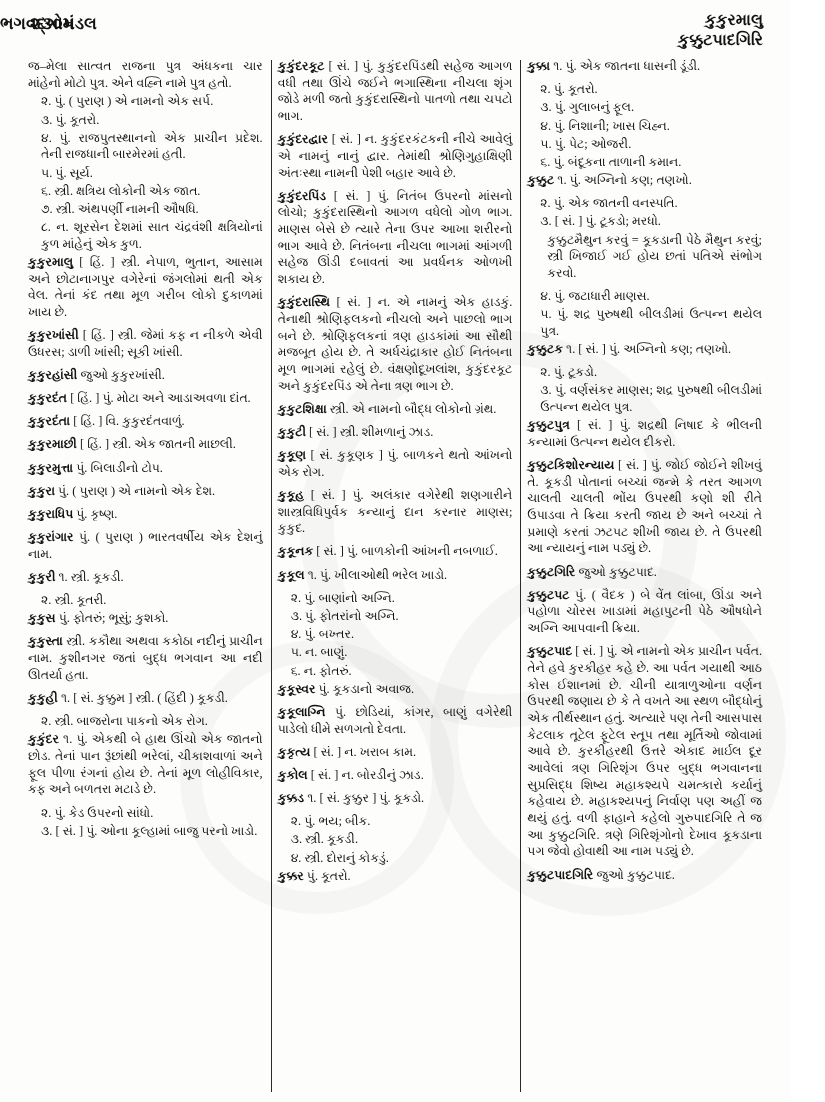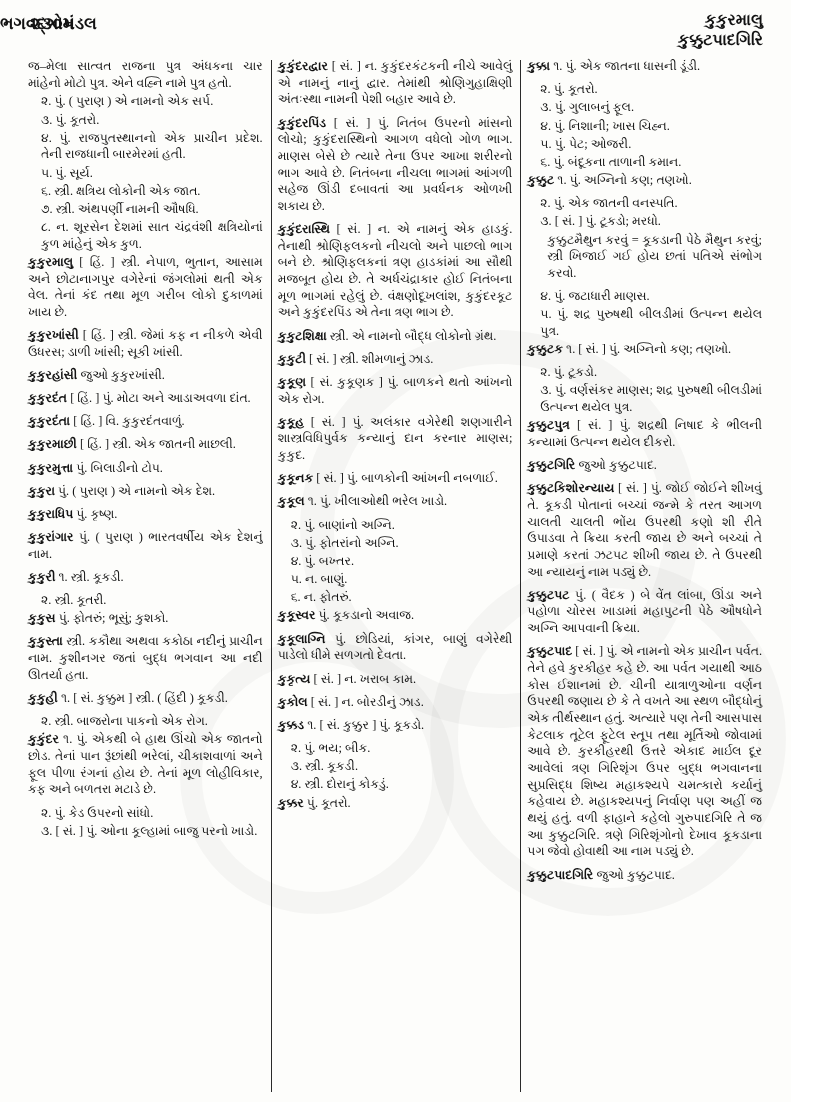--- a/index.html
+++ b/index.html
@@ -161,20 +161,21 @@
         <p class="sense">૨. સ્ત્રી. કૂતરી.</p>
         <p class="entry"><span class="hw">કુકુસ</span><span> પું. ફોતરું; ભૂસું; કુશકો.</span></p>
         <p class="entry"><span class="hw">કુકુસ્તા</span><span> સ્ત્રી. કકૌથા અથવા કકોઠા નદીનું પ્રાચીન નામ. કુશીનગર જતાં બુદ્ધ ભગવાન આ નદી ઊતર્યા હતા.</span></p>
         <p class="entry"><span class="hw">કુકુહી</span><span> ૧. [ સં. કુક્કુમ ] સ્ત્રી. ( હિંદી ) કૂકડી.</span></p>
         <p class="sense">૨. સ્ત્રી. બાજરોના પાકનો એક રોગ.</p>
         <p class="entry"><span class="hw">કુકુંદર</span><span> ૧. પું. એકથી બે હાથ ઊંચો એક જાતનો છોડ. તેનાં પાન રૂંછાંથી ભરેલાં, ચીકાશવાળાં અને ફૂલ પીળા રંગનાં હોય છે. તેનાં મૂળ લોહીવિકાર, કફ અને બળતરા મટાડે છે.</span></p>
         <p class="sense">૨. પું. કેડ ઉપરનો સાંધો.</p>
         <p class="sense">૩. [ સં. ] પું. ઓના કૂલ્હામાં બાજુ પરનો ખાડો.</p>
       </div>
     <div class="col rule-right" id="col-middle">
+        <p class="entry"><span class="hw">કુકુંદરકૂટ</span><span> [ સં. ] પું. કુકુંદરપિંડથી સહેજ આગળ વધી તથા ઊંચે જઈને ભગાસ્થિના નીચલા શૃંગ જોડે મળી જતો કુકુંદરાસ્થિનો પાતળો તથા ચપટો ભાગ.</span></p>
         <p class="entry"><span class="hw">કુકુંદરદ્વાર</span><span> [ સં. ] ન. કુકુંદરકંટકની નીચે આવેલું એ નામનું નાનું દ્વાર. તેમાંથી શ્રોણિગુહાક્ષિણી અંતઃસ્થા નામની પેશી બહાર આવે છે.</span></p>
         <p class="entry"><span class="hw">કુકુંદરપિંડ</span><span> [ સં. ] પું. નિતંબ ઉપરનો માંસનો લોચો; કુકુંદરાસ્થિનો આગળ વધેલો ગોળ ભાગ. માણસ બેસે છે ત્યારે તેના ઉપર આખા શરીરનો ભાગ આવે છે. નિતંબના નીચલા ભાગમાં આંગળી સહેજ ઊંડી દબાવતાં આ પ્રવર્ધનક ઓળખી શકાય છે.</span></p>
         <p class="entry"><span class="hw">કુકુંદરાસ્થિ</span><span> [ સં. ] ન. એ નામનું એક હાડકું. તેનાથી શ્રોણિફલકનો નીચલો અને પાછલો ભાગ બને છે. શ્રોણિફલકનાં ત્રણ હાડકાંમાં આ સૌથી મજબૂત હોય છે. તે અર્ધચંદ્રાકાર હોઈ નિતંબના મૂળ ભાગમાં રહેલું છે. વંક્ષણોદૂખલાંશ, કુકુંદરકૂટ અને કુકુંદરપિંડ એ તેના ત્રણ ભાગ છે.</span></p>
         <p class="entry"><span class="hw">કુકુટશિક્ષા</span><span> સ્ત્રી. એ નામનો બૌદ્ધ લોકોનો ગ્રંથ.</span></p>
         <p class="entry"><span class="hw">કુકુટી</span><span> [ સં. ] સ્ત્રી. શીમળાનું ઝાડ.</span></p>
         <p class="entry"><span class="hw">કુકૂણ</span><span> [ સં. કુકૂણક ] પું. બાળકને થતો આંખનો એક રોગ.</span></p>
         <p class="entry"><span class="hw">કુકૂહ</span><span> [ સં. ] પું. અલંકાર વગેરેથી શણગારીને શાસ્ત્રવિધિપુર્વક કન્યાનું દાન કરનાર માણસ; કુકુદ.</span></p>
         <p class="entry"><span class="hw">કુકૂનક</span><span> [ સં. ] પું. બાળકોની આંખની નબળાઈ.</span></p>
         <p class="entry"><span class="hw">કુકૂલ</span><span> ૧. પું. ખીલાઓથી ભરેલ ખાડો.</span></p>
         <p class="sense">૨. પું. બાણાંનો અગ્નિ.</p>
@@ -202,21 +203,21 @@
         <p class="entry"><span class="hw">કુક્કુટ</span><span> ૧. પું. અગ્નિનો કણ; તણખો.</span></p>
         <p class="sense">૨. પું. એક જાતની વનસ્પતિ.</p>
         <p class="sense">૩. [ સં. ] પું. ટૂકડો; મરધો.</p>
         <p class="subnote">કુક્કુટમૈથુન કરવું = કૂકડાની પેઠે મૈથુન કરવું; સ્ત્રી ખિજાઈ ગઈ હોય છતાં પતિએ સંભોગ કરવો.</p>
         <p class="sense">૪. પું. જટાધારી માણસ.</p>
         <p class="sense">૫. પું. શદ્ર પુરુષથી બીલડીમાં ઉત્પન્ન થયેલ પુત્ર.</p>
         <p class="entry"><span class="hw">કુક્કુટક</span><span> ૧. [ સં. ] પું. અગ્નિનો કણ; તણખો.</span></p>
         <p class="sense">૨. પું. ટૂકડો.</p>
         <p class="sense">૩. પું. વર્ણસંકર માણસ; શદ્ર પુરુષથી બીલડીમાં ઉત્પન્ન થયેલ પુત્ર.</p>
         <p class="entry"><span class="hw">કુક્કુટપુત્ર</span><span> [ સં. ] પું. શદ્રથી નિષાદ કે ભીલની કન્યામાં ઉત્પન્ન થયેલ દીકરો.</span></p>
+        <p class="entry"><span class="hw">કુક્કુટકિશોરન્યાય</span><span> [ સં. ] પું. જોઈ જોઈને શીખવું તે. કૂકડી પોતાનાં બચ્ચાં જન્મે કે તરત આગળ ચાલતી ચાલતી ભોંય ઉપરથી કણો શી રીતે ઉપાડવા તે ક્રિયા કરતી જાય છે અને બચ્ચાં તે પ્રમાણે કરતાં ઝટપટ શીખી જાય છે. તે ઉપરથી આ ન્યાયનું નામ પડ્યું છે.</span></p>
         <p class="entry"><span class="hw">કુક્કુટગિરિ</span><span> જુઓ કુક્કુટપાદ.</span></p>
-        <p class="entry"><span class="hw">કુક્કુટકિશોરન્યાય</span><span> [ સં. ] પું. જોઈ જોઈને શીખવું તે. કૂકડી પોતાનાં બચ્ચાં જન્મે કે તરત આગળ ચાલતી ચાલતી ભોંય ઉપરથી કણો શી રીતે ઉપાડવા તે ક્રિયા કરતી જાય છે અને બચ્ચાં તે પ્રમાણે કરતાં ઝટપટ શીખી જાય છે. તે ઉપરથી આ ન્યાયનું નામ પડ્યું છે.</span></p>
         <p class="entry"><span class="hw">કુક્કુટપટ</span><span> પું. ( વૈદક ) બે વેંત લાંબા, ઊંડા અને પહોળા ચોરસ ખાડામાં મહાપુટની પેઠે ઔષધોને અગ્નિ આપવાની ક્રિયા.</span></p>
         <p class="entry"><span class="hw">કુક્કુટપાદ</span><span> [ સં. ] પું. એ નામનો એક પ્રાચીન પર્વત. તેને હવે કુરકીહર કહે છે. આ પર્વત ગયાથી આઠ કોસ ઈશાનમાં છે. ચીની યાત્રાળુઓના વર્ણન ઉપરથી જણાય છે કે તે વખતે આ સ્થળ બૌદ્ધોનું એક તીર્થસ્થાન હતું. અત્યારે પણ તેની આસપાસ કેટલાક તૂટેલ ફૂટેલ સ્તૂપ તથા મૂર્તિઓ જોવામાં આવે છે. કુરકીહરથી ઉત્તરે એકાદ માર્ઇલ દૂર આવેલાં ત્રણ ગિરિશૃંગ ઉપર બુદ્ધ ભગવાનના સુપ્રસિદ્ધ શિષ્ય મહાકશ્યપે ચમત્કારો કર્યાનું કહેવાય છે. મહાકશ્યપનું નિર્વાણ પણ અહીં જ થયું હતું. વળી ફાહાને કહેલો ગુરુપાદગિરિ તે જ આ કુક્કુટગિરિ. ત્રણે ગિરિશૃંગોનો દેખાવ કૂકડાના પગ જેવો હોવાથી આ નામ પડ્યું છે.</span></p>
         <p class="entry"><span class="hw">કુક્કુટપાદગિરિ</span><span> જુઓ કુક્કુટપાદ.</span></p>
       </div>
   </div>
 
 </div>
 
 </body></html>

